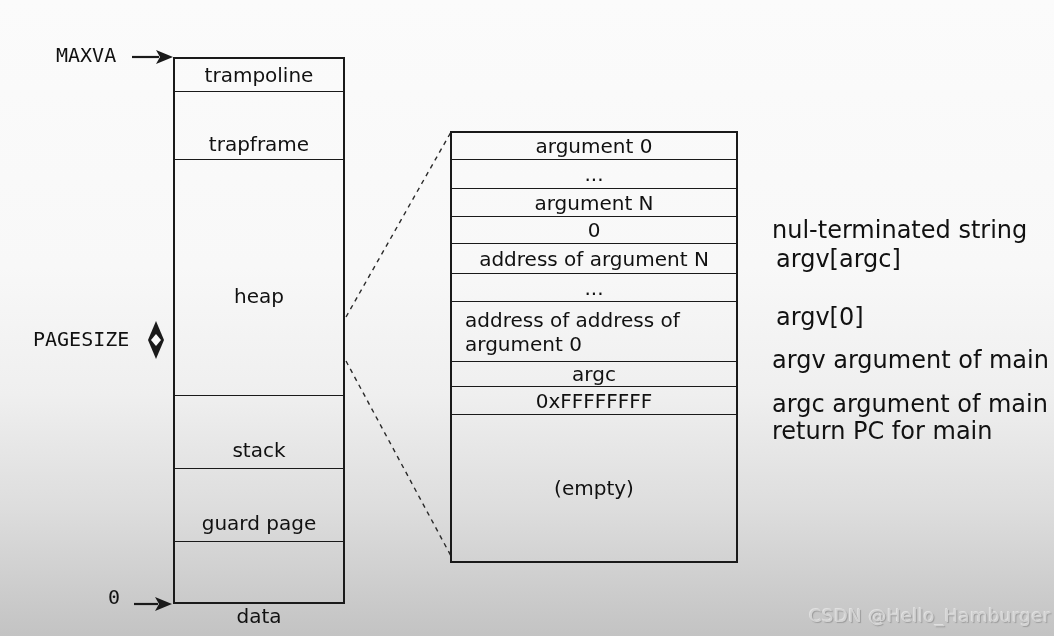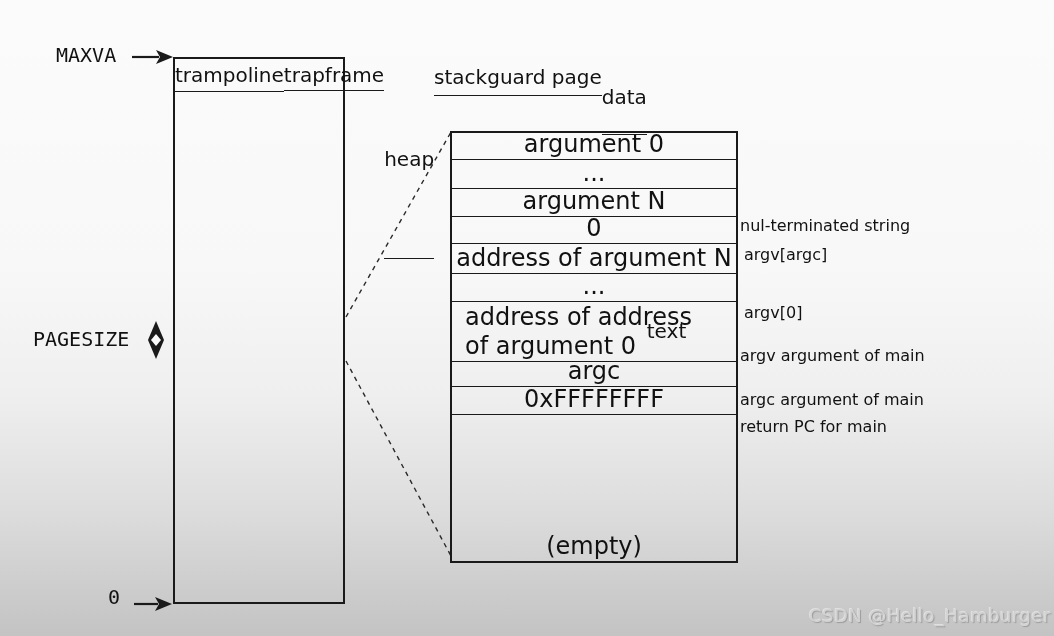--- a/index.html
+++ b/index.html
@@ -14,49 +14,49 @@
   .overlay{position:absolute;left:0;top:0;pointer-events:none;}
   .mono{
     position:absolute;
     font-family:"DejaVu Sans Mono","Liberation Mono",monospace;
     font-size:20px;color:#111;white-space:nowrap;
   }
   
   .membox{
     position:absolute;left:173px;top:57px;width:172px;height:547px;
     border:2px solid #1a1a1a;box-sizing:border-box;
-    display:flex;flex-direction:row;
+    display:flex;flex-direction:column;gap:36px;
   }
   .sec{
     display:flex;align-items:center;justify-content:center;
     border-bottom:1.5px solid #1a1a1a;box-sizing:border-box;
     font-size:20px;flex:0 0 auto;
   }
   .sec:last-child{border-bottom:none;flex:1 1 auto;}
   .h-trampoline{height:33px;} .h-trapframe{height:32px;} .h-heap{height:200px;}
   .h-stack{height:37px;} .h-guard{height:37px;} .h-data{height:76px;}
   
   .stackbox{
     position:absolute;left:450px;top:131px;width:288px;height:432px;
     border:2px solid #1a1a1a;box-sizing:border-box;
     display:flex;flex-direction:column;
   }
   .row{
-    display:flex;align-items:flex-end;justify-content:center;
+    display:flex;align-items:center;justify-content:center;
     border-bottom:1.4px solid #1a1a1a;box-sizing:border-box;
-    font-size:24px;flex:0 0 auto;text-align:center;line-height:1.2;
+    font-size:20px;flex:0 0 auto;text-align:center;line-height:1.2;
   }
   .row:last-child{border-bottom:none;flex:1 1 auto;}
   .r-sm27{height:27px;} .r-sm28{height:28px;} .r-sm29{height:29px;}
   .r-sm30{height:30px;} .r-sm25{height:25px;}
   .r-tall{height:60px;justify-content:flex-start;text-align:left;
           padding-left:13px;}
   .r-tall span{max-width:242px;display:block;}
   .annotation{
-    position:absolute;font-size:16px;color:#111;white-space:nowrap;
+    position:absolute;font-size:24px;color:#111;white-space:nowrap;margin-left:32px;
   }
   .watermark{
     position:absolute;right:3px;top:605px;
     font-size:18px;letter-spacing:.5px;color:#d3d3d3;
     text-shadow:1px 1px 1px rgba(140,140,140,.75),-1px -1px 0 rgba(255,255,255,.45);
   }
 </style>
 </head>
 <body>
 

